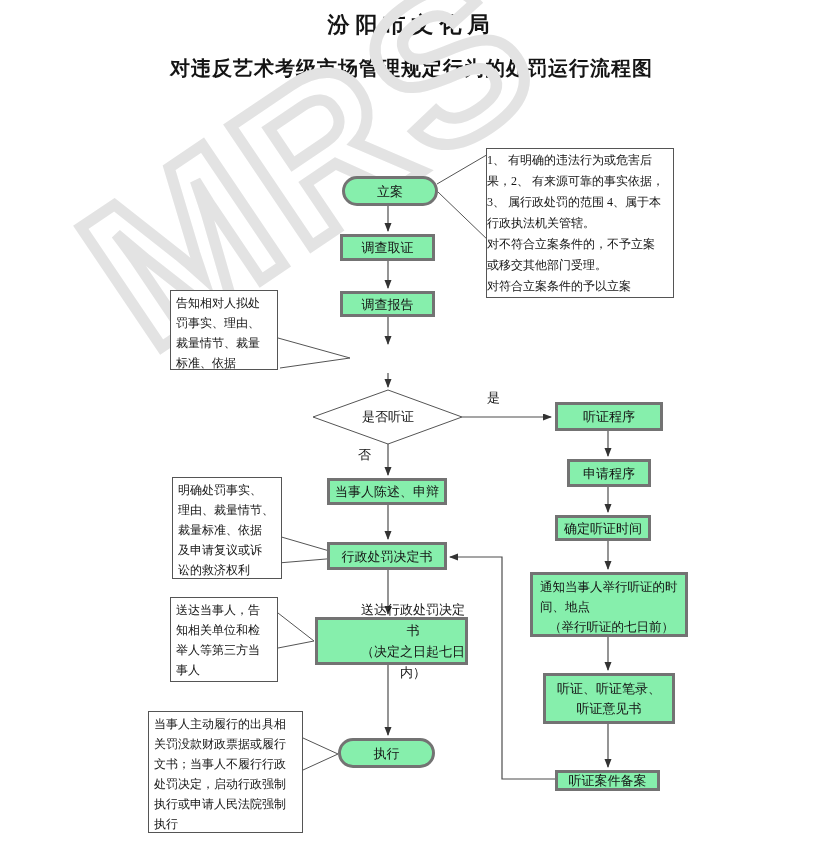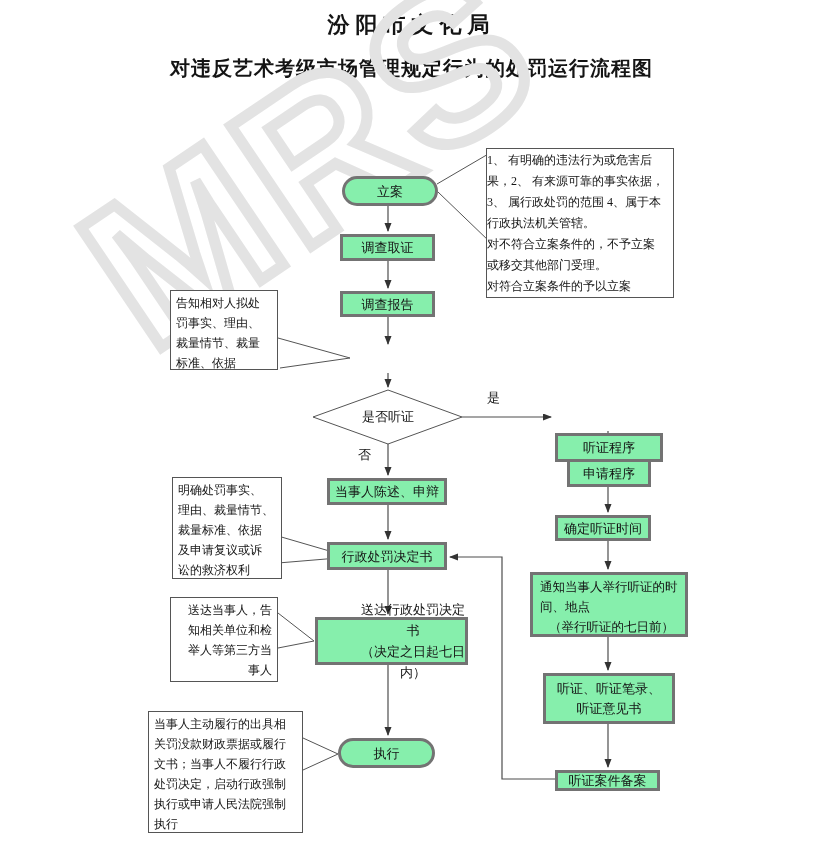--- a/index.html
+++ b/index.html
@@ -83,21 +83,21 @@
   <div class="lbl" style="left:487px;top:389px;">是</div>
   <div class="lbl" style="left:358px;top:446px;">否</div>
   <div class="box" style="left:327px;top:478px;width:120px;height:27px;">当事人陈述、申辩</div>
   <div class="box" style="left:327px;top:542px;width:120px;height:28px;">行政处罚决定书</div>
   <div class="box multi" style="left:315px;top:617px;width:153px;height:48px;line-height:21px;">
     <span>送达行政处罚决定书</span>
     <span>（决定之日起七日内）</span>
   </div>
   <div class="box stadium" style="left:338px;top:738px;width:97px;height:30px;">执行</div>
 
-  <div class="box" style="left:555px;top:402px;width:108px;height:29px;margin-top:31px;">听证程序</div>
+  <div class="box" style="left:555px;top:402px;width:108px;height:29px;">听证程序</div>
   <div class="box" style="left:567px;top:459px;width:84px;height:28px;">申请程序</div>
   <div class="box" style="left:555px;top:515px;width:96px;height:26px;">确定听证时间</div>
   <div class="box" style="left:530px;top:572px;width:158px;height:65px;padding:2px 7px;font-size:12.5px;display:block;text-align:left;">
     <span class="notify-main">通知当事人举行听证的时间、地点</span>
     <span class="notify-sub">（举行听证的七日前）</span>
   </div>
   <div class="box" style="left:543px;top:673px;width:132px;height:51px;line-height:20px;padding:12px 5px;">听证、听证笔录、听证意见书</div>
   <div class="box" style="left:555px;top:770px;width:105px;height:21px;">听证案件备案</div>
 
   <div class="callout" style="left:486px;top:148px;width:188px;height:150px;line-height:21px;padding:1px 0;">1、 有明确的违法行为或危害后
@@ -109,21 +109,21 @@
 对符合立案条件的予以立案</div>
   <div class="callout" style="left:170px;top:290px;width:108px;height:80px;">告知相对人拟处
 罚事实、理由、
 裁量情节、裁量
 标准、依据</div>
   <div class="callout" style="left:172px;top:477px;width:110px;height:102px;">明确处罚事实、
 理由、裁量情节、
 裁量标准、依据
 及申请复议或诉
 讼的救济权利</div>
-  <div class="callout" style="left:170px;top:597px;width:108px;height:85px;text-align:right;">送达当事人，告
+  <div class="callout" style="left:170px;top:597px;width:108px;height:85px;">送达当事人，告
 知相关单位和检
 举人等第三方当
 事人</div>
   <div class="callout" style="left:148px;top:711px;width:155px;height:122px;">当事人主动履行的出具相
 关罚没款财政票据或履行
 文书；当事人不履行行政
 处罚决定，启动行政强制
 执行或申请人民法院强制
 执行</div>
 

